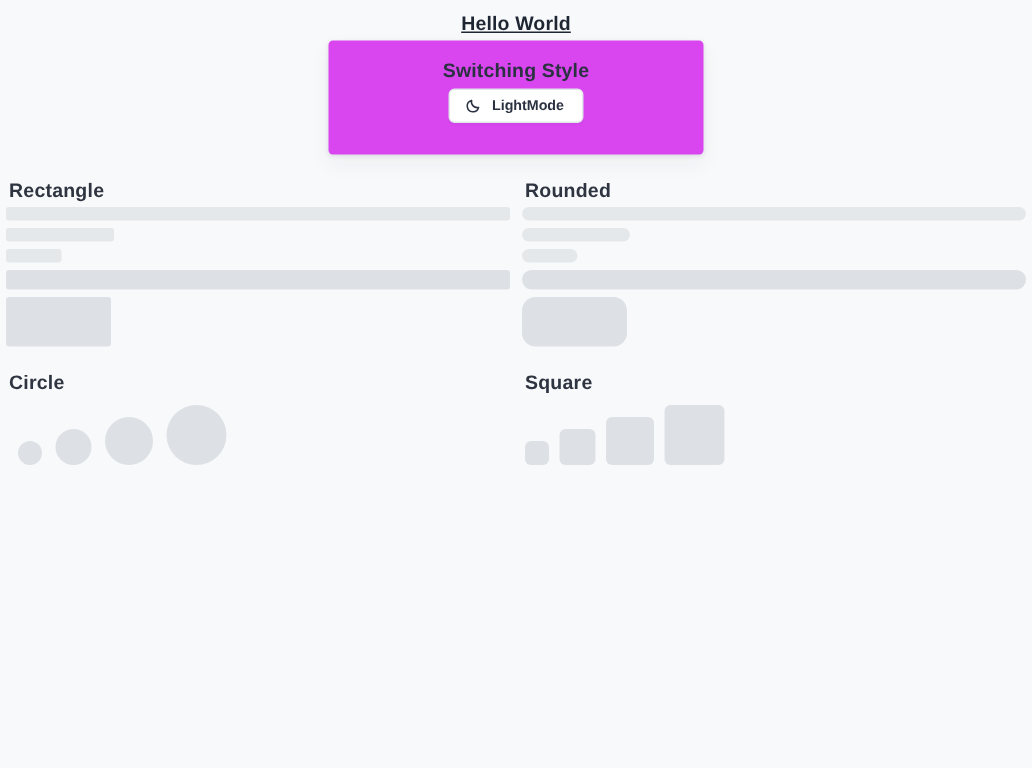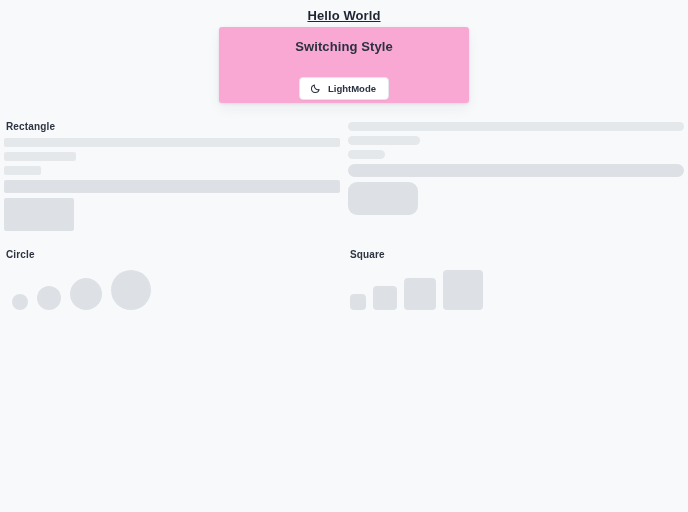--- a/index.html
+++ b/index.html
@@ -28,39 +28,39 @@
     text-decoration: underline;
   }
 
   
   .card {
     position: absolute;
     left: 219px;
     top: 27px;
     width: 250px;
     height: 76px;
-    background: #f9a8d4;
+    background: #d946ef;
     border-radius: 3px;
     box-shadow: 0 1px 3px rgba(30, 40, 60, 0.10),
                 0 6px 14px rgba(30, 40, 60, 0.05);
   }
   .card-title {
     text-align: center;
     font-size: 13px;
     font-weight: bold;
     color: #2a3140;
     margin: 0;
     padding-top: 12px;
     line-height: 16px;
     letter-spacing: 0.1px;
   }
   .card-btn-wrap {
     display: flex;
     justify-content: center;
-    margin-top: 22px;
+    margin-top: 4px;
   }
   .mode-button {
     display: inline-flex;
     align-items: center;
     gap: 7px;
     background: #ffffff;
     border: 1px solid #e3e6ea;
     border-radius: 4px;
     padding: 5px 12px 5px 10px;
     font-size: 9.5px;
@@ -89,21 +89,21 @@
   .sk-row {
     display: flex;
     width: 100%;
   }
   .sk-col {
     width: 344px;
     box-sizing: border-box;
     padding: 0 4px 0 4px;
   }
   .sk-label {
-    font-size: 10px;
+    font-size: 13px;
     font-weight: bold;
     color: #2e3440;
     letter-spacing: 0.15px;
     line-height: 9px;
     margin: 0 0 7px 2px;
     height: 9px;
   }
 
   
   .bars { display: block; }
@@ -186,20 +186,21 @@
       <div class="bars v-rect">
         <div class="bar bar-w-full bar-h-thin"></div>
         <div class="bar bar-w-mid bar-h-thin"></div>
         <div class="bar bar-w-small bar-h-thin"></div>
         <div class="bar dark bar-w-full bar-h-thick"></div>
         <div class="block block-sz"></div>
       </div>
     </div>
 
     <div class="sk-col">
+      <div class="sk-label">Rounded</div>
       <div class="bars v-round">
         <div class="bar bar-w-full bar-h-thin"></div>
         <div class="bar bar-w-mid bar-h-thin"></div>
         <div class="bar bar-w-small bar-h-thin"></div>
         <div class="bar dark bar-w-full bar-h-thick"></div>
         <div class="block block-sz"></div>
       </div>
     </div>
 
   </div>

